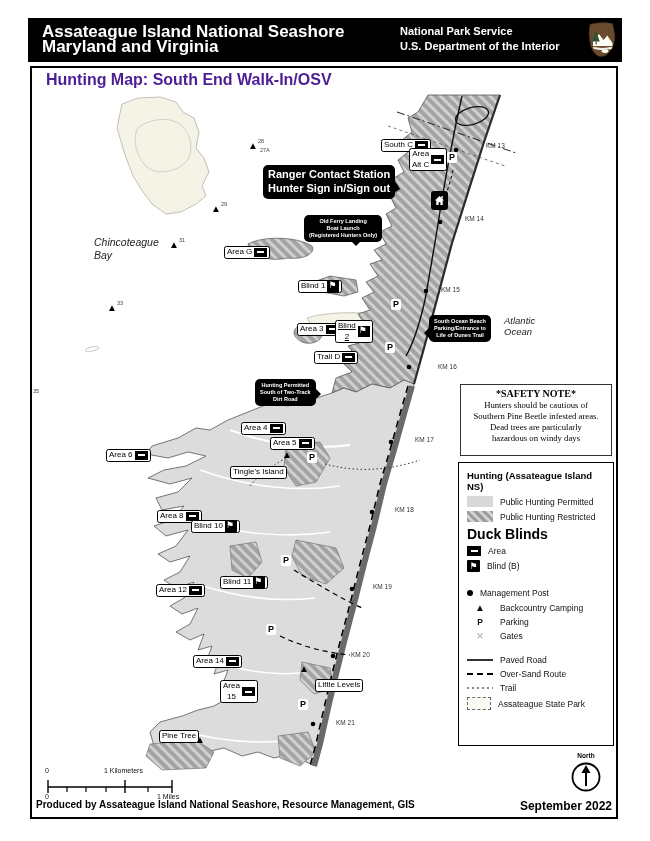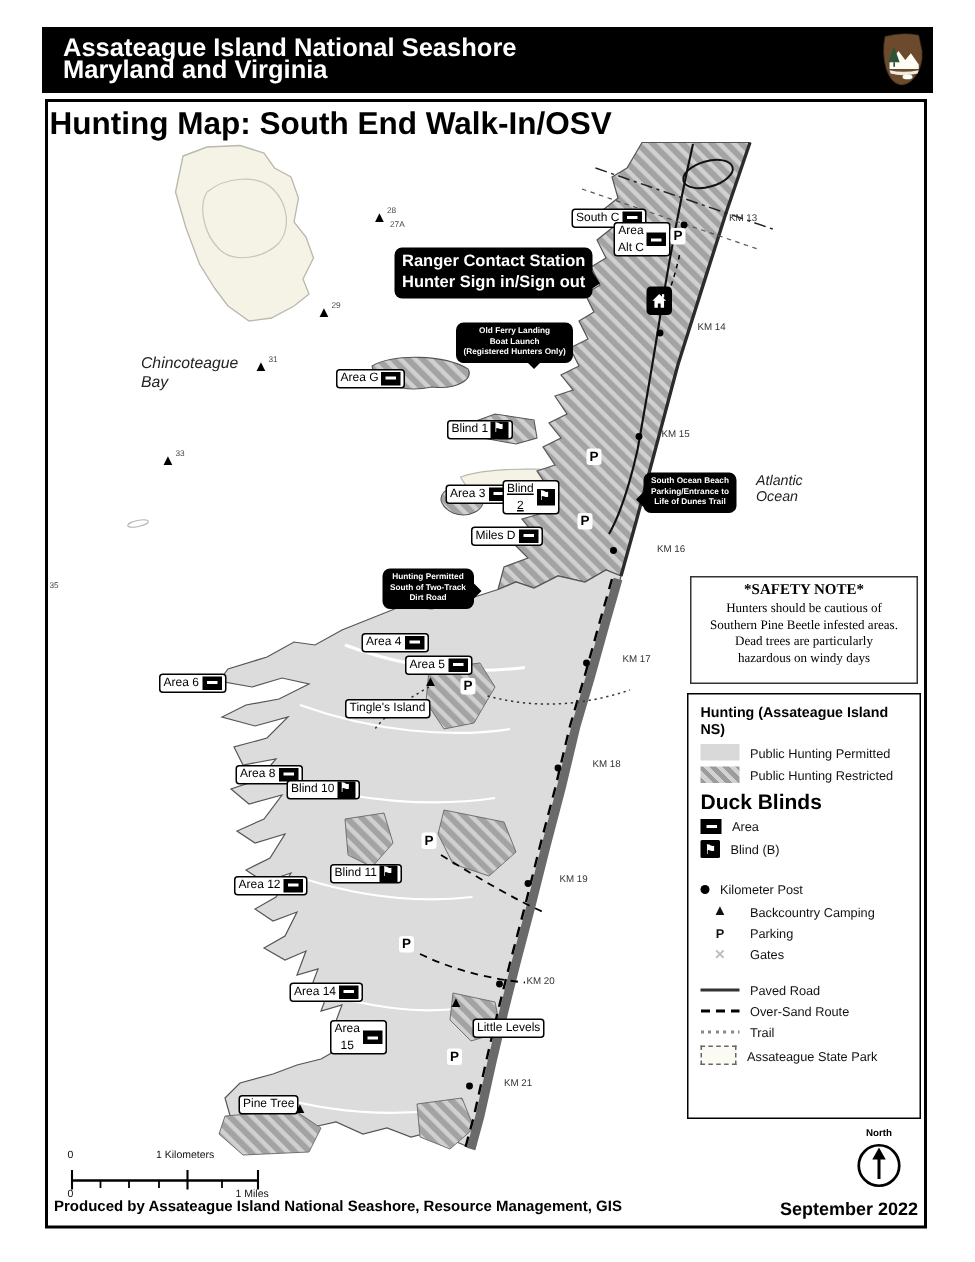--- a/index.html
+++ b/index.html
@@ -4,21 +4,21 @@
 <style>
   html,body{margin:0;padding:0;background:#fff;}
   #page{position:relative;width:650px;height:841px;background:#fff;overflow:hidden;
         font-family:"Liberation Sans",sans-serif;}
   
   .header{position:absolute;left:28px;top:18px;width:594px;height:44px;background:#000;color:#fff;}
   .hdr-left{position:absolute;left:14px;top:6px;font-weight:bold;font-size:17px;line-height:15px;}
   .hdr-right{position:absolute;left:372px;top:6px;font-weight:bold;font-size:11px;line-height:15px;}
   .logo{position:absolute;right:5px;top:3px;width:30px;height:38px;}
   
-  .page-title{position:absolute;left:33px;top:71px;font-size:21px;font-weight:bold;color:#000000;z-index:8;}
+  .page-title{position:absolute;left:46px;top:71px;font-size:16px;font-weight:bold;color:#4c1d95;z-index:8;}
   .map-frame{position:absolute;left:30px;top:66px;width:588px;height:753px;border:2.5px solid #000;box-sizing:border-box;background:#fff;}
   .map-svg{position:absolute;left:0;top:0;z-index:1;pointer-events:none;}
   #map-items{position:absolute;left:0;top:0;width:650px;height:841px;z-index:2;pointer-events:none;}
   
   .mbox{position:absolute;display:flex;align-items:center;background:#fff;border:1.1px solid #000;
         border-radius:2.5px;padding:0 2px;font-size:8px;line-height:10.5px;color:#000;white-space:nowrap;z-index:5;}
   .mbox .txt{text-align:center;}
   .mk-area{display:inline-block;width:13px;height:9px;background:#000;position:relative;margin-left:2px;flex:0 0 auto;}
   .mk-area::after{content:"";position:absolute;left:3px;top:3.5px;width:7px;height:2px;background:#fff;}
   .mk-blind{display:inline-block;width:12px;height:11px;background:#000;position:relative;margin-left:2px;flex:0 0 auto;}
@@ -78,20 +78,24 @@
 </head>
 <body>
 
 <div id="page">
 
   <div class="header">
     <div class="hdr-left">
       <div>Assateague Island National Seashore</div>
       <div>Maryland and Virginia</div>
     </div>
+    <div class="hdr-right">
+      <div>National Park Service</div>
+      <div>U.S. Department of the Interior</div>
+    </div>
     <svg class="logo" viewBox="0 0 40 50">
       <path d="M4,4 Q20,0 34,3 L37,17 Q38,31 30,41 Q24,48 17,47 Q9,45 5,33 Q1,18 4,4 Z" fill="#6b4a2e" stroke="#3a2a1a" stroke-width="0.6"></path>
       <path d="M8,27 L16,17 L22,25 L27,19 L34,29 L34,33 L8,33 Z" fill="#fdfdf5"></path>
       <path d="M12,13 L17,27 L7,27 Z" fill="#2e5436"></path>
       <rect x="11.4" y="27" width="1.5" height="4" fill="#2e5436"></rect>
       <path d="M8,34 Q20,37 34,34 L33,37 Q20,40 9,37 Z" fill="#fdfdf5" opacity="0.9"></path>
       <ellipse cx="24" cy="40" rx="4.5" ry="2.2" fill="#fdfdf5"></ellipse>
     </svg>
   </div>
 
@@ -200,21 +204,21 @@
         <div class="txt">
           <div>Blind</div>
           <div>2</div>
         </div>
         <span class="mk-blind">
           <span>⚑</span>
         </span>
       </div>
       <div class="mbox" style="left: 314px; top: 351px;">
         <div class="txt">
-          <div>Miles D</div>
+          <div>Trail D</div>
         </div>
         <span class="mk-area"></span>
       </div>
       <div class="mbox" style="left: 241px; top: 422px;">
         <div class="txt">
           <div>Area 4</div>
         </div>
         <span class="mk-area"></span>
       </div>
       <div class="mbox" style="left: 270px; top: 437px;">
@@ -379,21 +383,21 @@
           <div class="lg-row">
             <span class="ic marker-blind">
               <span class="flag">⚑</span>
             </span>
             <span class="lg-label">Blind  (B)</span>
           </div>
         </div>
         <div class="lg-group g3">
           <div class="lg-row">
             <span class="ic km-post"></span>
-            <span class="lg-label">Kilometer Post</span>
+            <span class="lg-label">Management Post</span>
           </div>
           <div class="lg-row">
             <span class="ic camp">▲</span>
             <span class="lg-label">Backcountry Camping</span>
           </div>
           <div class="lg-row">
             <span class="ic parking">P</span>
             <span class="lg-label">Parking</span>
           </div>
           <div class="lg-row">

